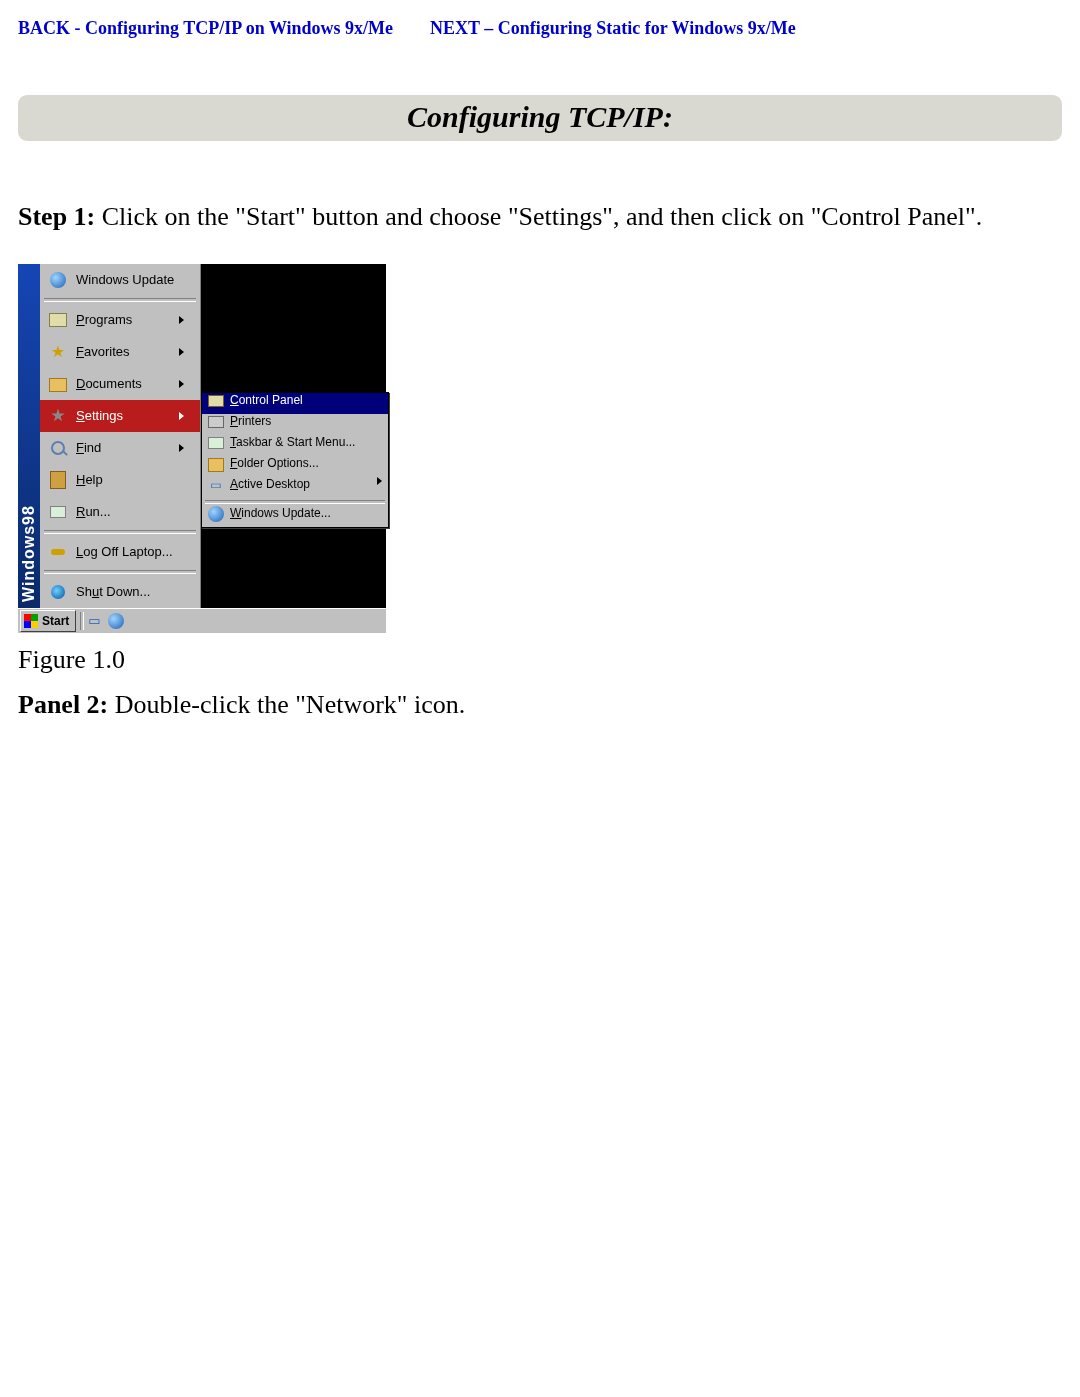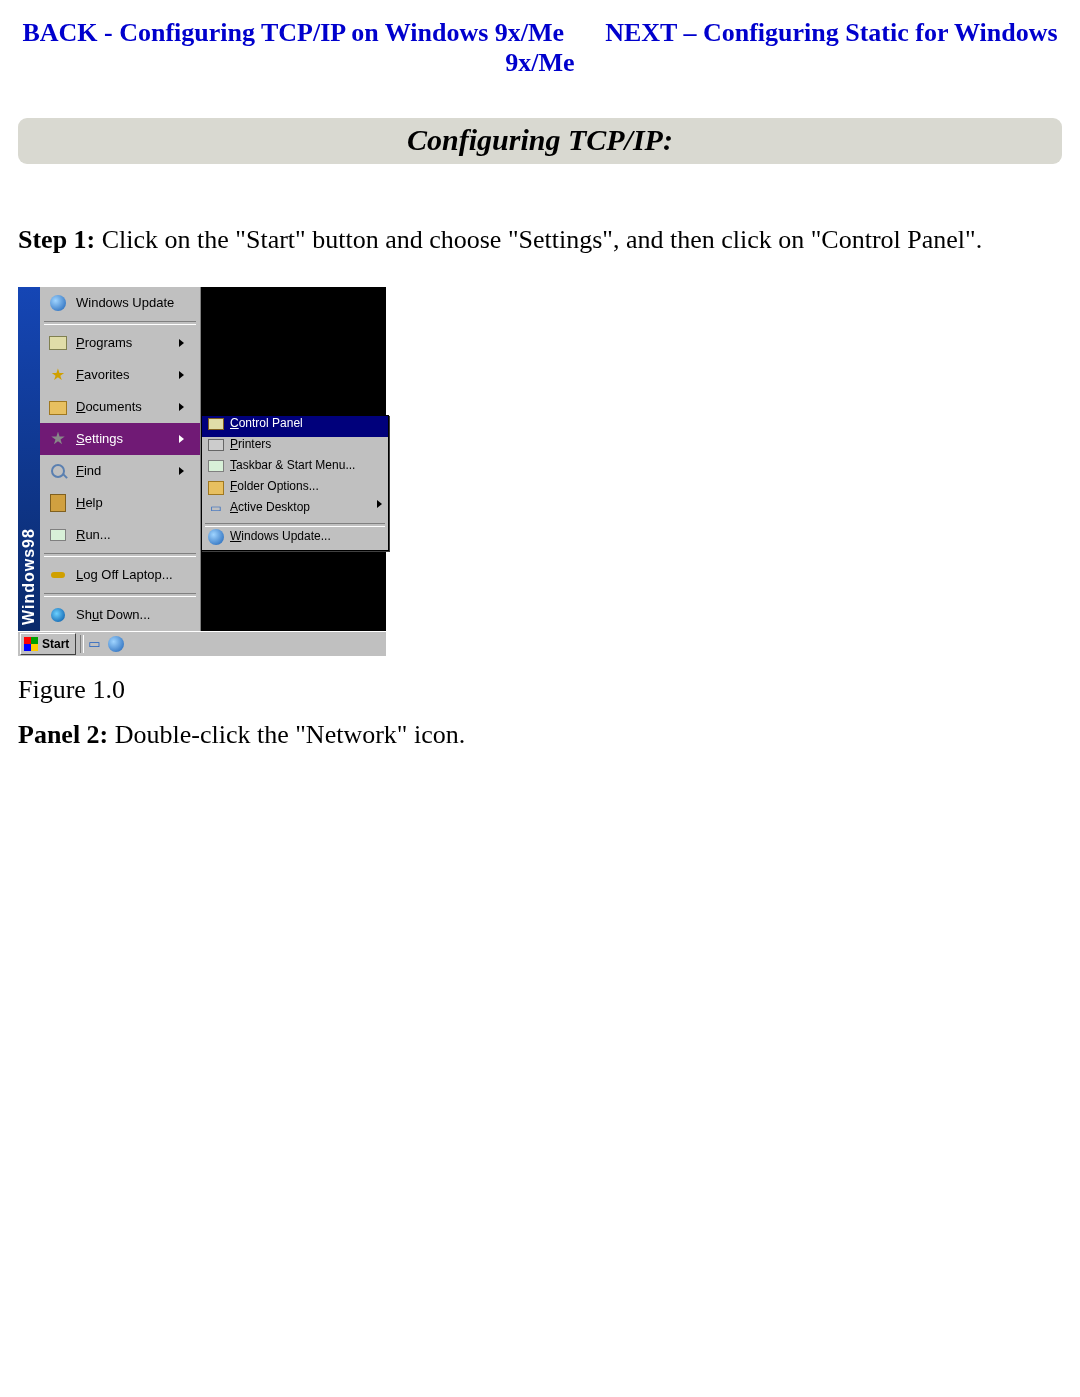--- a/index.html
+++ b/index.html
@@ -8,43 +8,42 @@
     font-family: "Times New Roman", Times, serif;
     font-size: 26px;
     color: #000;
     background: #fff;
     width: 1080px;
     box-sizing: border-box;
   }
   .nav-links {
     font-weight: bold;
     color: #0000cd;
-    margin-bottom: 40px;
-    font-size: 26px;
-    text-align: center;
+    margin-bottom: 56px;
+    font-size: 18px;
   }
   .nav-links a {
     color: #0000cd;
     text-decoration: none;
   }
   .nav-gap { display:inline-block; width:28px; }
   .title-bar {
     background: #d9d9d1;
     text-align: center;
     font-style: italic;
     font-weight: bold;
     font-size: 30px;
     padding: 4px 0 6px 0;
     margin: 40px 0 60px 0;
     line-height: 1.2;
     border-radius: 9px;
   }
   .step { margin: 0 0 30px 0; line-height: 1.25; }
   .step b { font-weight: bold; }
-  .figure-caption { margin-top: 19px; font-size: 26px; }
+  .figure-caption { margin-top: 12px; font-size: 26px; }
 
   
   .screenshot {
     width: 368px;
     background: #000;
     font-family: Tahoma, "MS Sans Serif", Arial, sans-serif;
     font-size: 13px;
     color: #000;
     display: flex;
     flex-direction: column;
@@ -92,21 +91,21 @@
     font-size: 14px;
   }
   .sm-item .lab { flex:1; text-align:left; }
   .sm-item .arrow {
     width: 0; height: 0;
     border-top: 4px solid transparent;
     border-bottom: 4px solid transparent;
     border-left: 5px solid #000;
   }
   .sm-item.hl {
-    background: #701a75;
+    background: #b91c1c;
     color: #fff;
   }
   .sm-item.hl .arrow { border-left-color:#fff; }
   
   .sm-item .lab u { text-decoration: underline; }
   .sm-sep {
     height: 2px;
     margin: 2px 4px;
     border-top: 1px solid #808080;
     border-bottom: 1px solid #fff;

